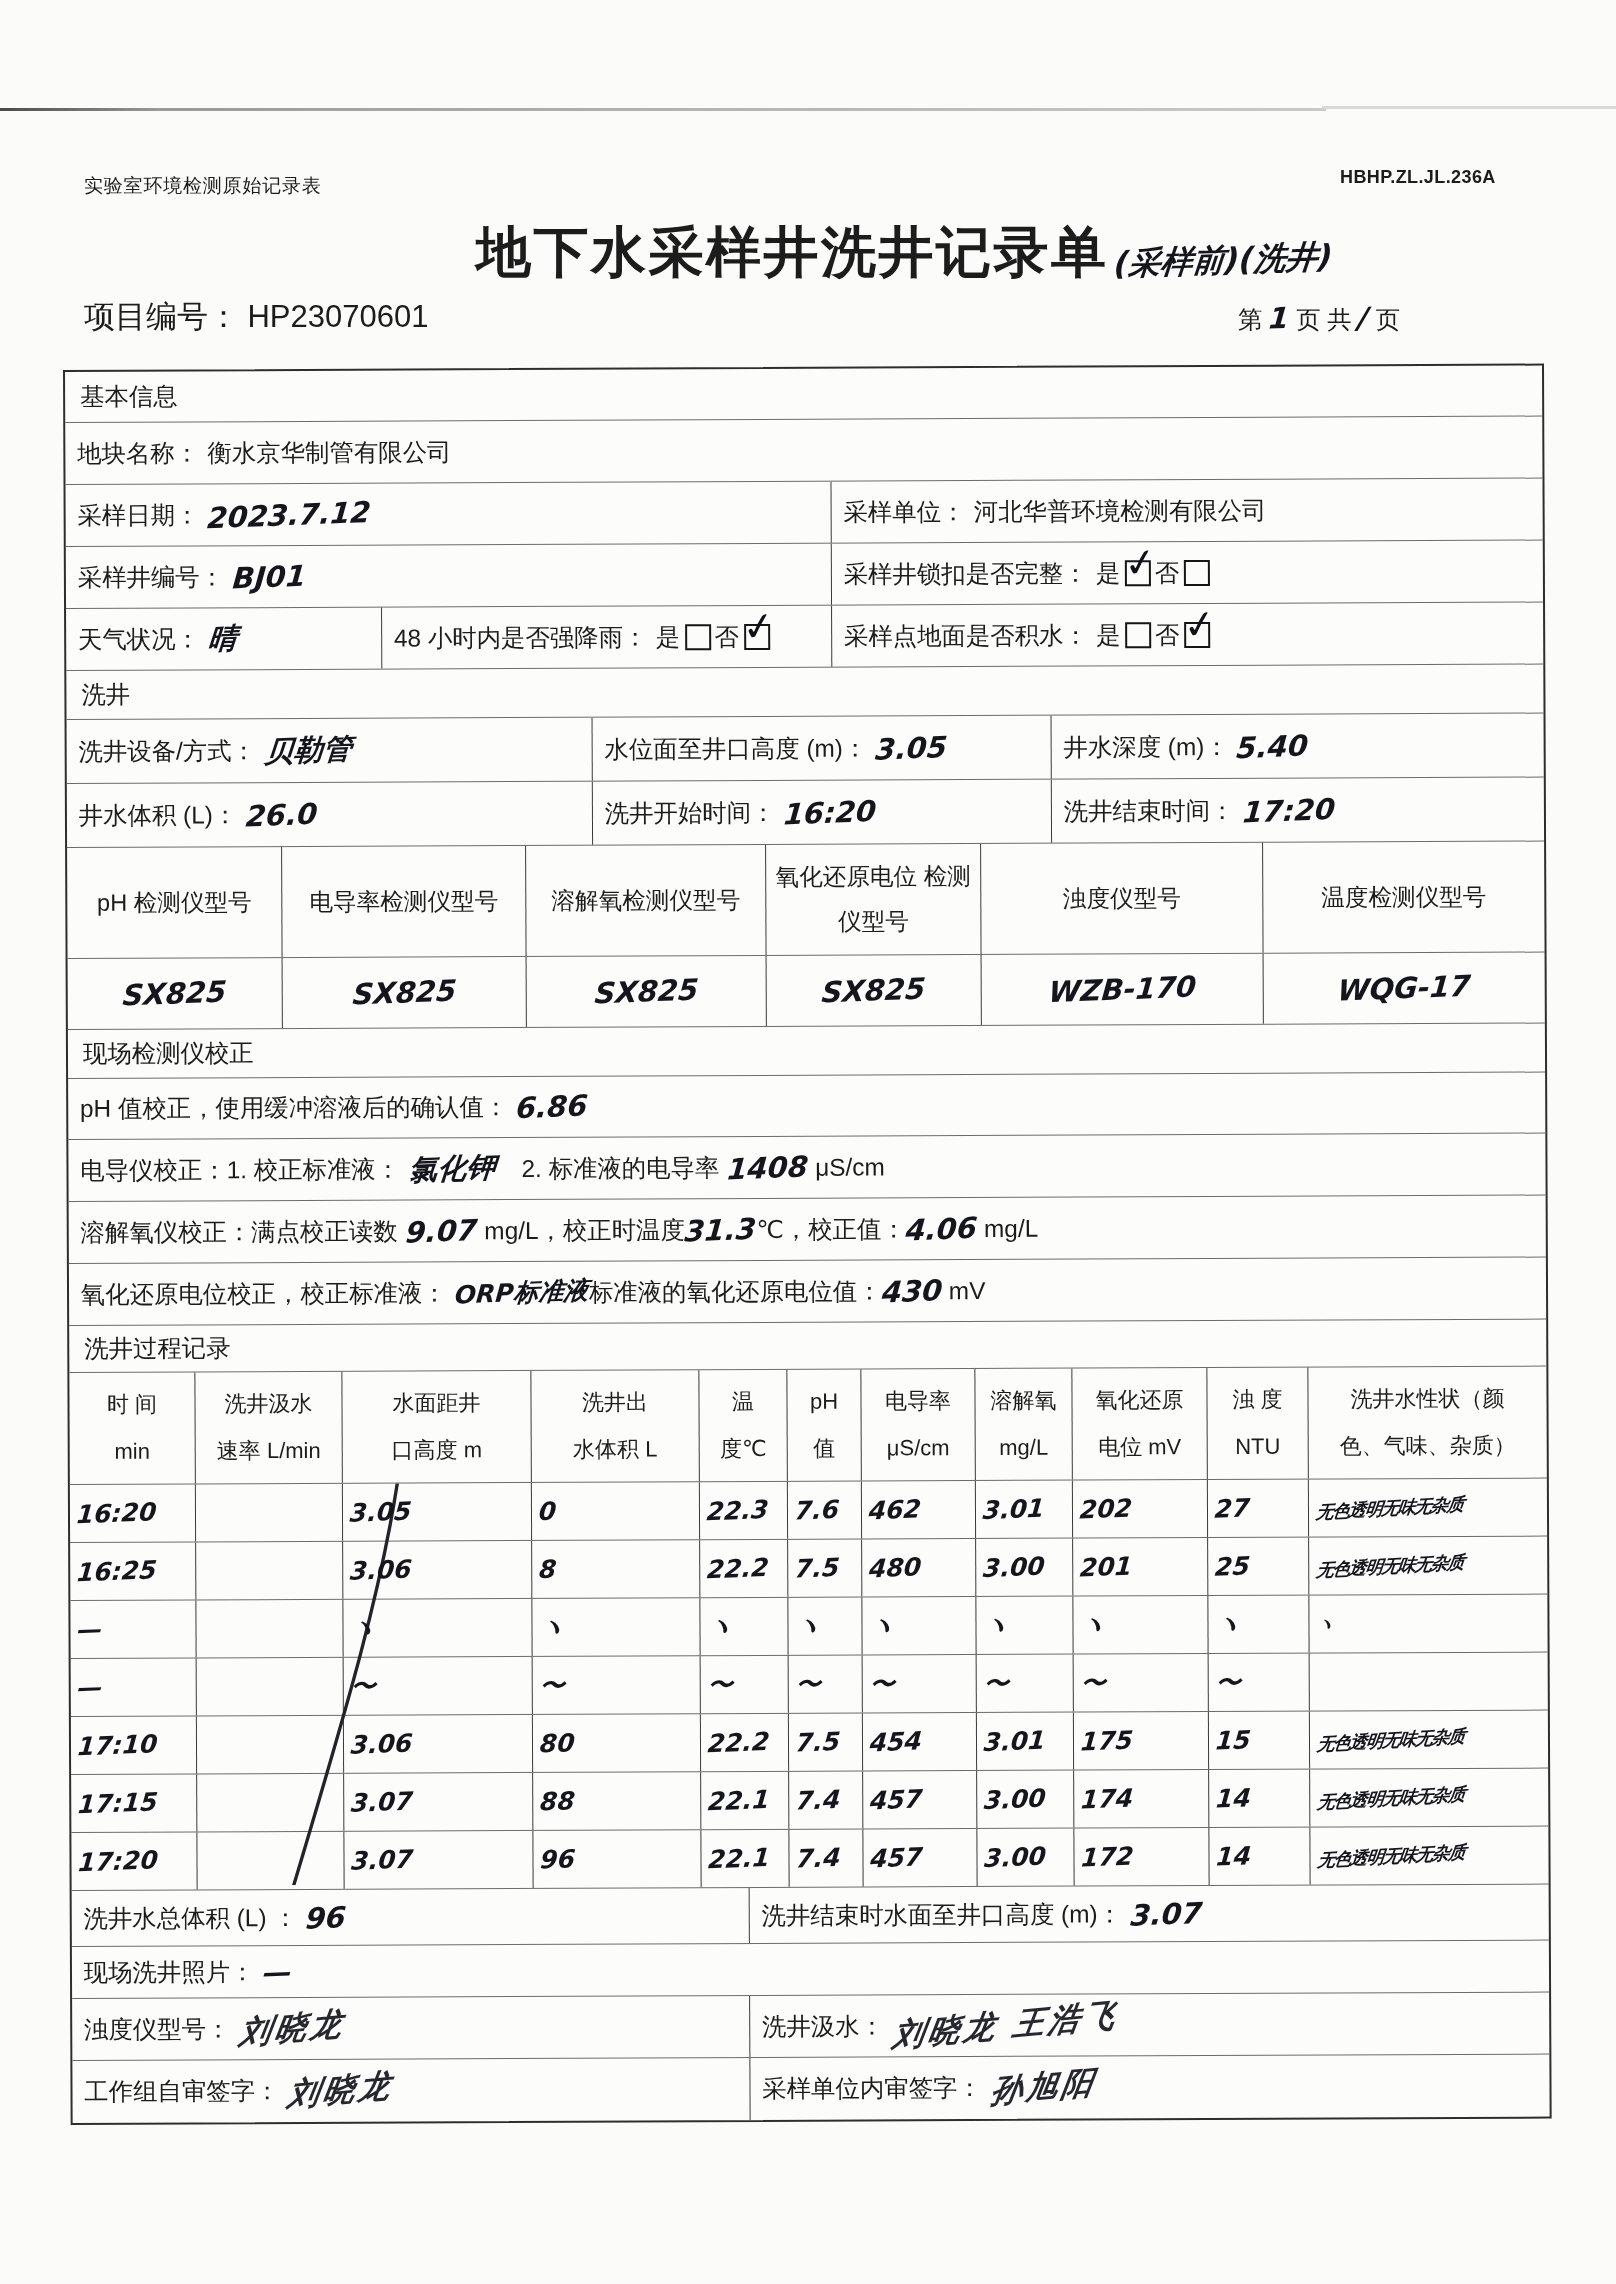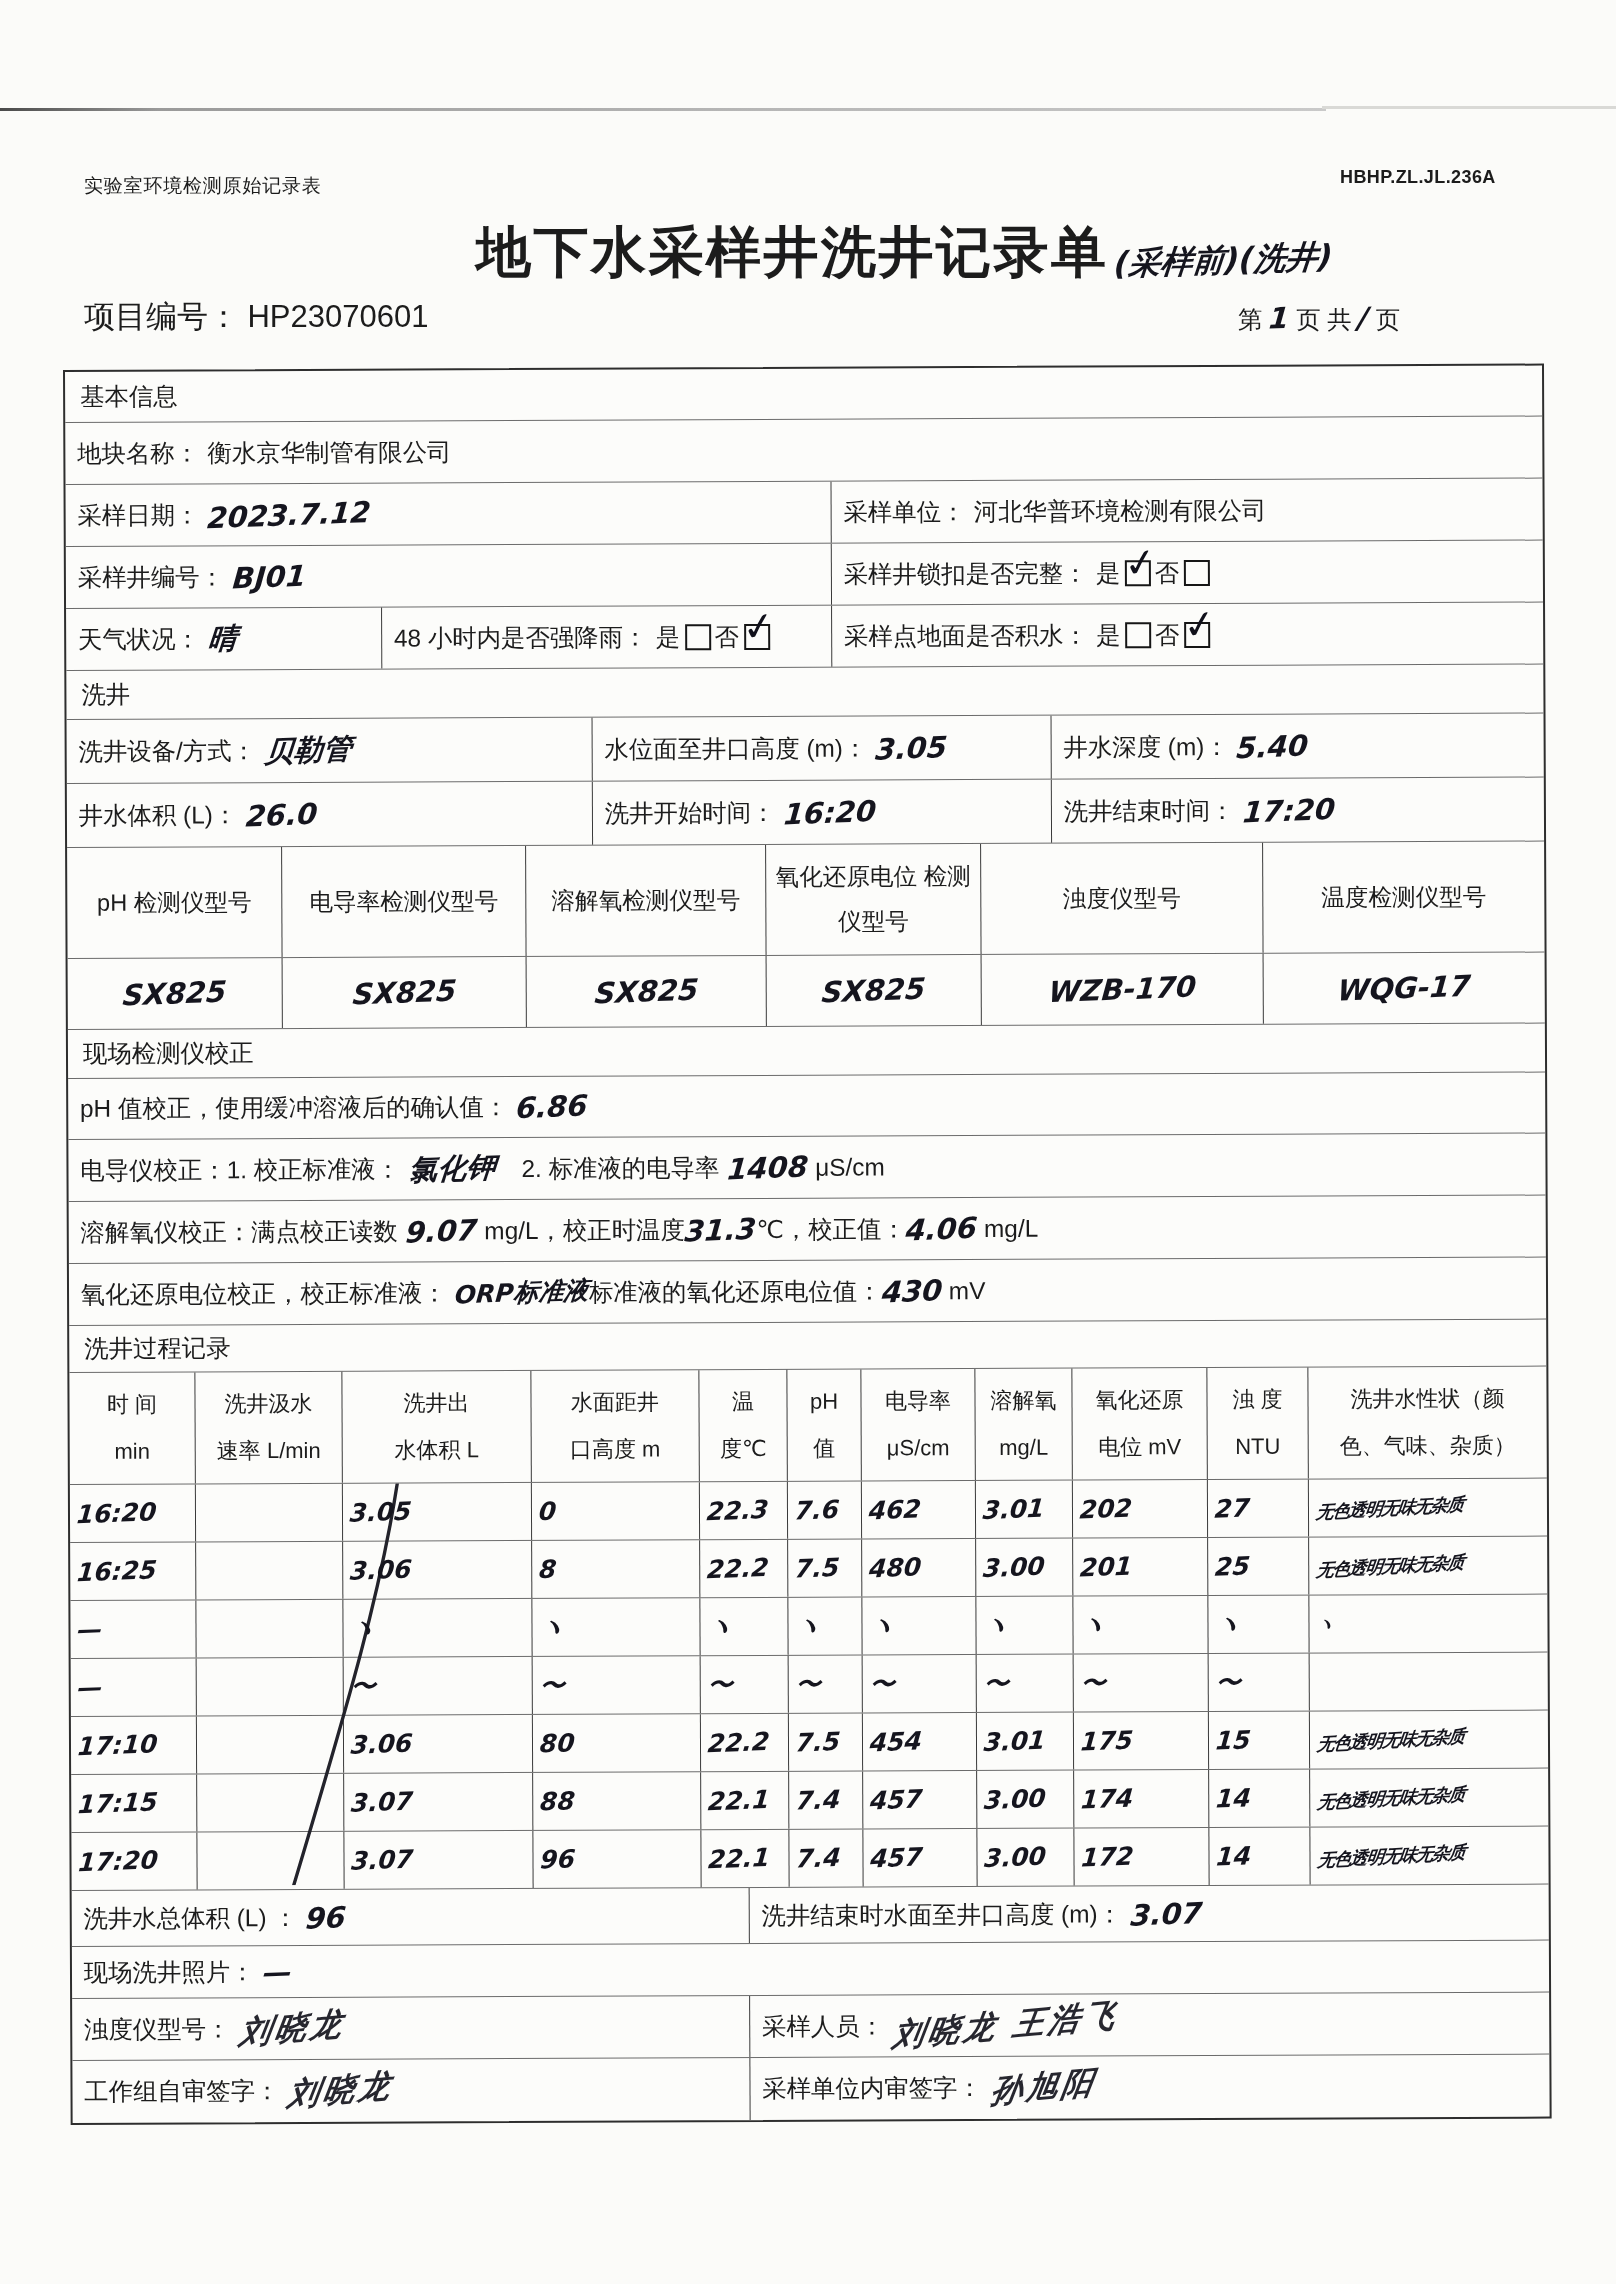--- a/index.html
+++ b/index.html
@@ -284,26 +284,26 @@
   <div class="phead h132">
     <div class="pcell">
         <span>时 间</span>
         <span>min</span>
       </div>
     <div class="pcell">
         <span>洗井汲水</span>
         <span>速率 L/min</span>
       </div>
     <div class="pcell">
+        <span>水面距井</span>
+        <span>口高度 m</span>
+      </div>
+    <div class="pcell">
         <span>洗井出</span>
         <span>水体积 L</span>
-      </div>
-    <div class="pcell">
-        <span>水面距井</span>
-        <span>口高度 m</span>
       </div>
     <div class="pcell">
         <span>温</span>
         <span>度℃</span>
       </div>
     <div class="pcell">
         <span>pH</span>
         <span>值</span>
       </div>
     <div class="pcell">
@@ -596,21 +596,21 @@
       <span class="hw hw-big">—</span>
     </div>
   </div>
 
   <div class="row gf h74">
     <div class="cell">
       <span class="lbl">浊度仪型号：</span>
       <span class="hw sig">刘晓龙</span>
     </div>
     <div class="cell">
-      <span class="lbl">采样人员：</span>
+      <span class="lbl">洗井汲水：</span>
       <span class="hw sig">刘晓龙 王浩飞</span>
     </div>
   </div>
 
   <div class="row gf h74">
     <div class="cell">
       <span class="lbl">工作组自审签字：</span>
       <span class="hw sig">刘晓龙</span>
     </div>
     <div class="cell">

